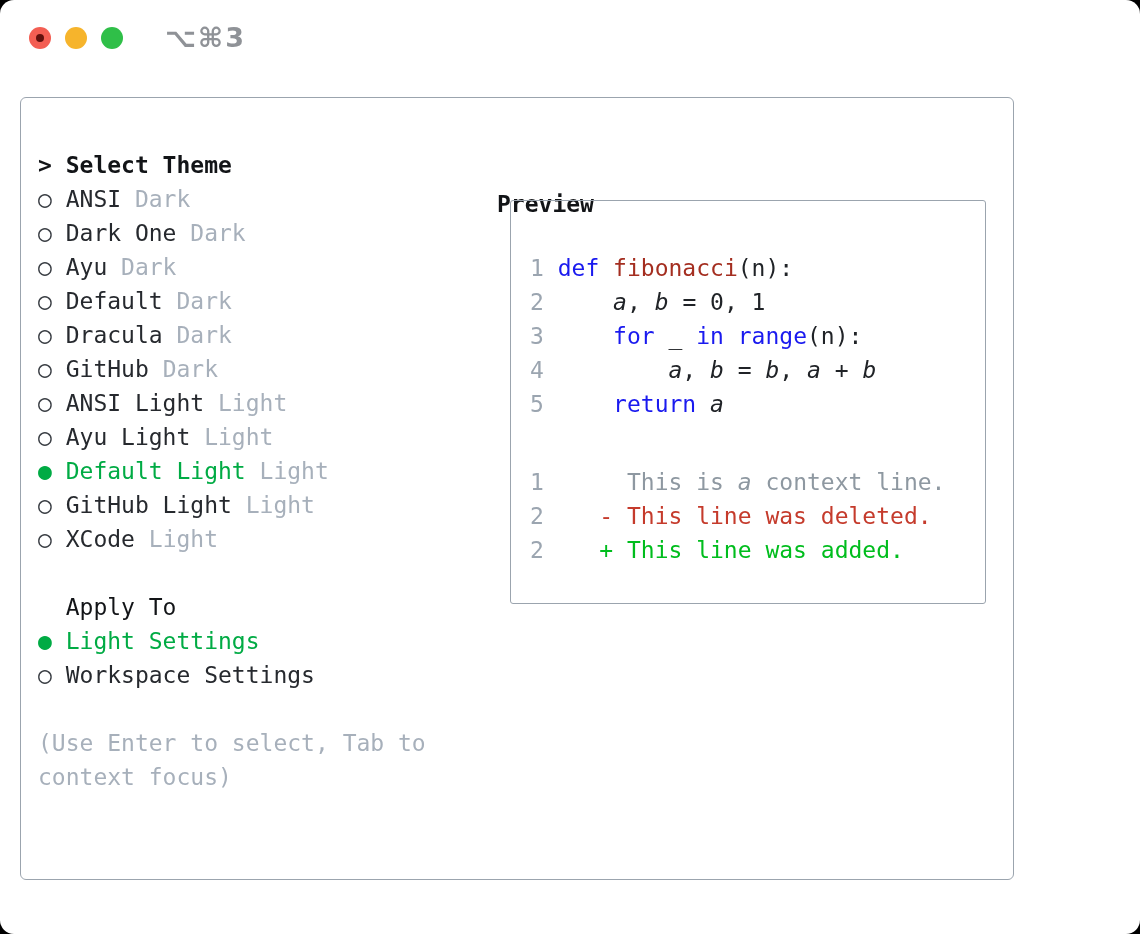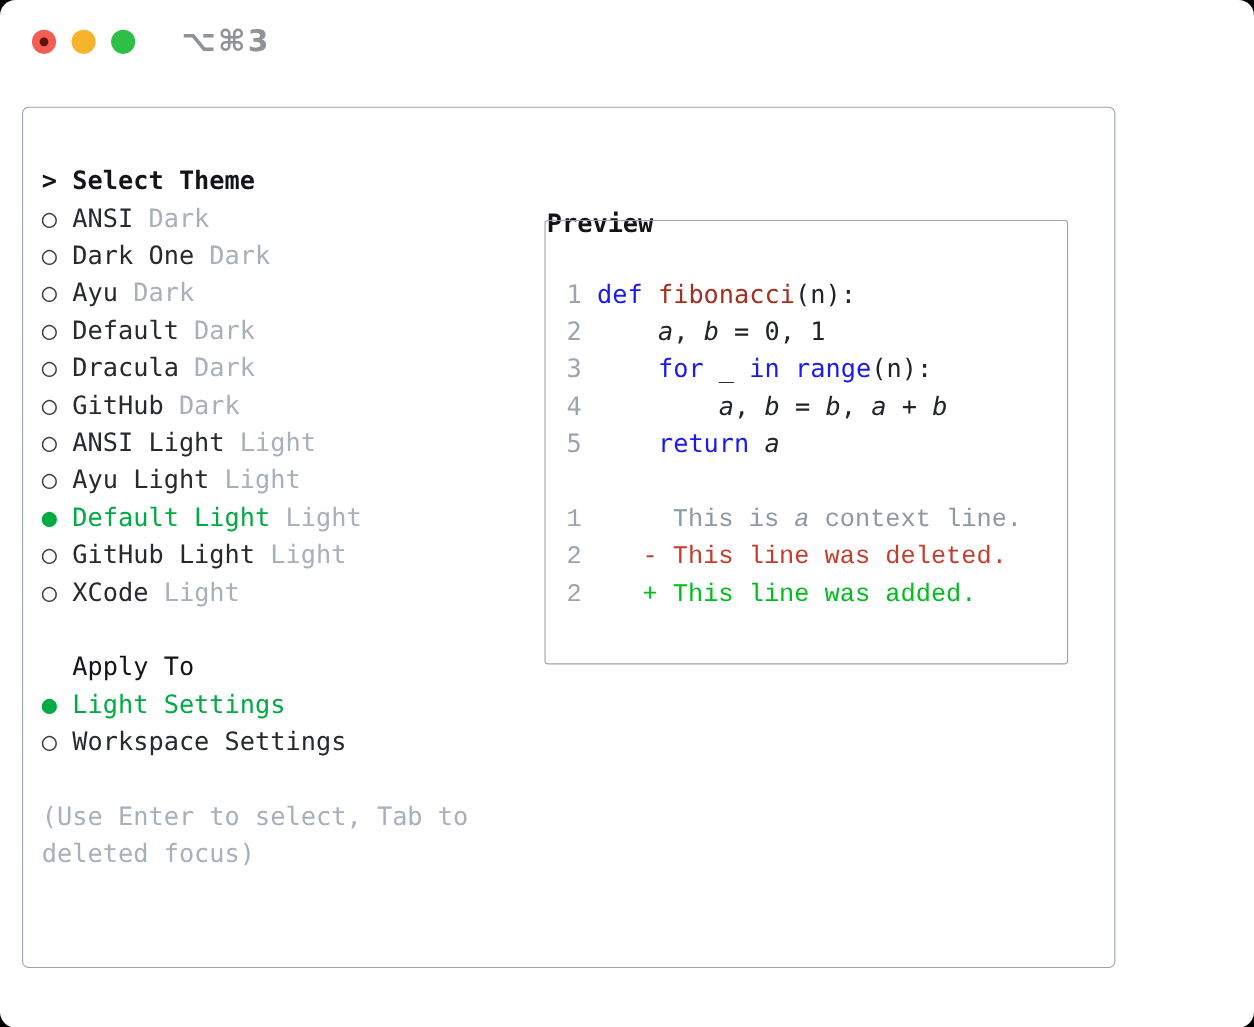--- a/index.html
+++ b/index.html
@@ -47,26 +47,26 @@
   .row.header-row .marker{color:var(--header);}
   .row.plain-header{color:var(--header);}
   .row.help{color:var(--muted);}
   .row.clickable{cursor:pointer;}
   
   .preview-header{
     position:absolute;left:497px;top:148px;height:34px;line-height:34px;
     font-size:23px;font-weight:bold;color:var(--header);margin-top:39px;
   }
   .preview-box{
-    position:absolute;left:495px;top:200px;width:476px;height:404px;
+    position:absolute;left:510px;top:200px;width:476px;height:404px;
     border:1.5px solid var(--border);border-radius:3px;box-sizing:border-box;
     padding:50px 0 0 19px;overflow:hidden;
   }
   .code-line{height:34px;line-height:34px;font-size:23px;white-space:pre;}
-  .diff-group{margin-top:34px;font-family:Liberation Mono, monospace;}
+  .diff-group{margin-top:44px;}
   .tok-n{color:var(--lnum);}
   .tok-k{color:var(--kw);}
   .tok-f{color:var(--fn);}
   .tok-p{color:#202327;}
   .tok-v{color:#202327;font-style:italic;}
   .tok-c{color:var(--ctx);}
   .tok-ci{color:var(--ctx);font-style:italic;}
   .tok-d{color:var(--del);}
   .tok-a{color:var(--add);}
 </style>
@@ -108,21 +108,21 @@
     <div class="row plain-header"><span class="marker"></span><span>Apply To</span></div>
 
     <div id="apply-list">
         <div class="row clickable selected"><span class="marker">●</span><span class="name">Light Settings</span></div>
         <div class="row clickable"><span class="marker">○</span><span class="name">Workspace Settings</span></div>
       </div>
 
     <div class="row"></div>
 
     <div class="row help">(Use Enter to select, Tab to</div>
-    <div class="row help">deleted focus)</div>
+    <div class="row help">context focus)</div>
   </div>
 
   <div class="preview-header">Preview</div>
 
   <div class="preview-box">
     <div id="code-lines">
         <div class="code-line"><span class="tok-n">1 </span><span class="tok-k">def</span><span class="tok-p"> </span><span class="tok-f">fibonacci</span><span class="tok-p">(n):</span></div>
         <div class="code-line"><span class="tok-n">2</span><span class="tok-p">     </span><span class="tok-v">a</span><span class="tok-p">, </span><span class="tok-v">b</span><span class="tok-p"> = 0, 1</span></div>
         <div class="code-line"><span class="tok-n">3</span><span class="tok-p">     </span><span class="tok-k">for</span><span class="tok-p"> _ </span><span class="tok-k">in</span><span class="tok-p"> </span><span class="tok-k">range</span><span class="tok-p">(n):</span></div>
         <div class="code-line"><span class="tok-n">4</span><span class="tok-p">         </span><span class="tok-v">a</span><span class="tok-p">, </span><span class="tok-v">b</span><span class="tok-p"> = </span><span class="tok-v">b</span><span class="tok-p">, </span><span class="tok-v">a</span><span class="tok-p"> + </span><span class="tok-v">b</span></div>

